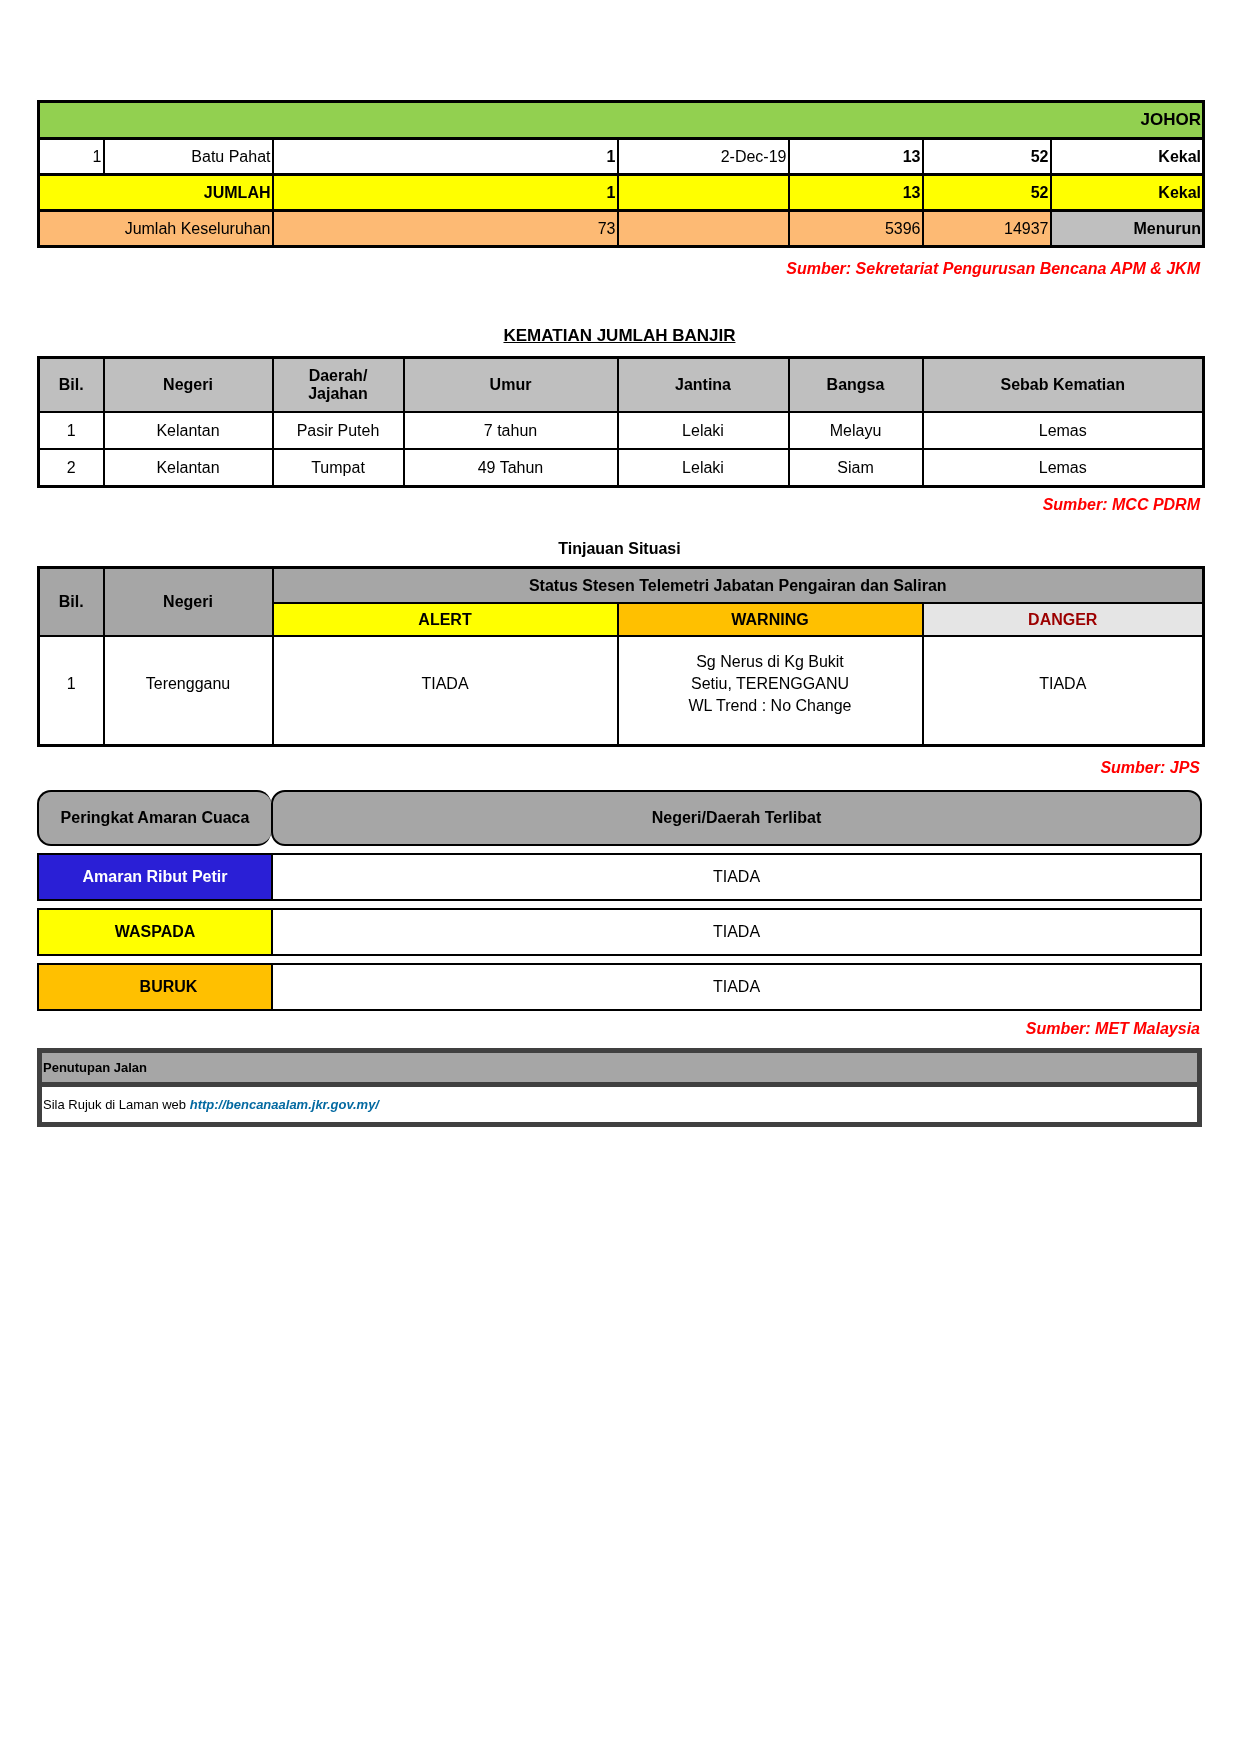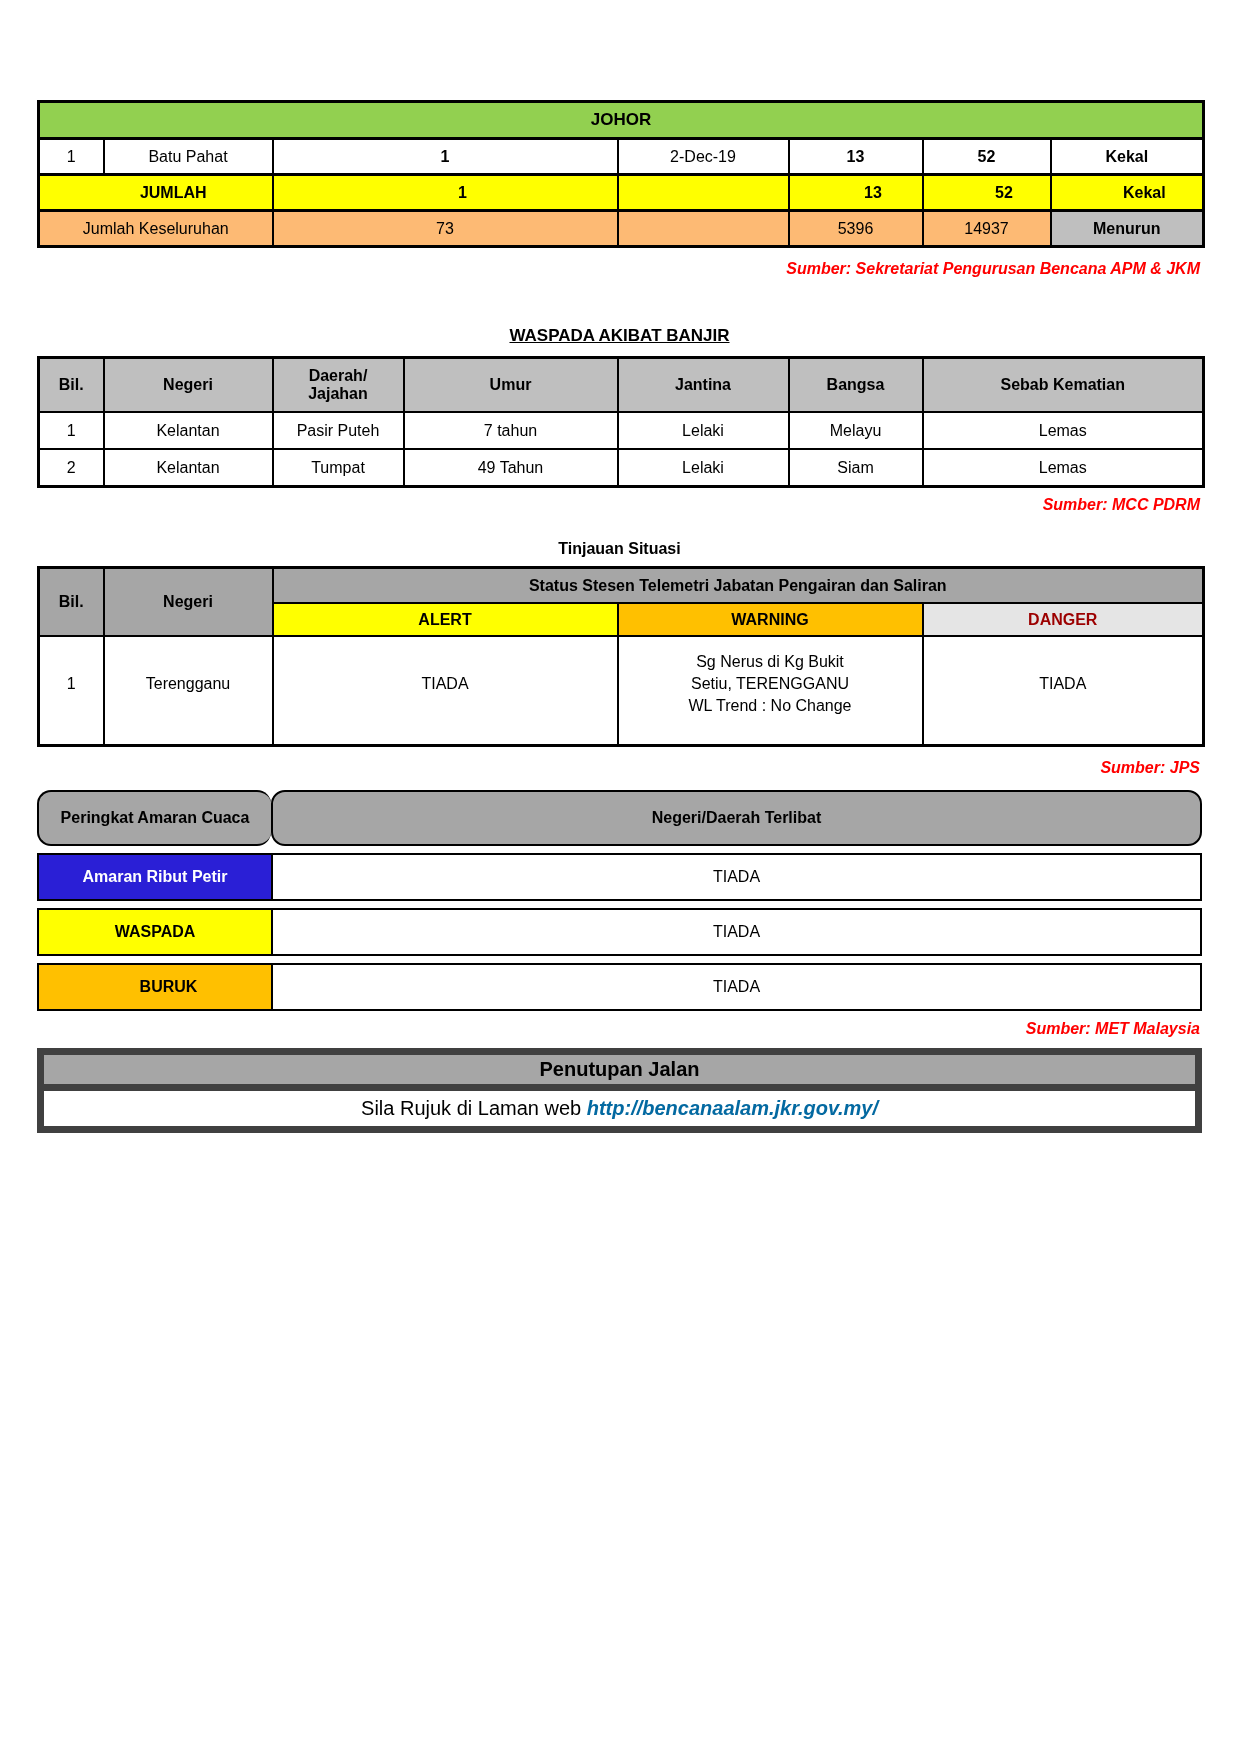--- a/index.html
+++ b/index.html
@@ -6,21 +6,21 @@
   body{width:1239px;height:1754px;font-family:"Liberation Sans","DejaVu Sans",sans-serif;color:#000;}
   .page{position:relative;width:1239px;height:1754px;overflow:hidden;}
   .content{position:absolute;left:37px;top:100px;width:1165px;}
 
   table{border-collapse:collapse;width:100%;table-layout:fixed;}
   td,th{overflow:hidden;}
 
   
   .t1{border:3px solid #000;}
   .t1 td{border:2px solid #000;border-top-width:3px;border-bottom-width:3px;
-         text-align:center;vertical-align:middle;font-size:16px;height:31px;}
+         text-align:right;vertical-align:middle;font-size:16px;height:31px;}
   .t1 .green-hdr{background:#92D050;font-weight:bold;font-size:17px;height:32px;}
   .t1 .bold{font-weight:bold;}
   .t1 .yellow{background:#FFFF00;font-weight:bold;padding-left:36px;}
   .t1 .tan{background:#fdba74;font-weight:normal;margin-left:32px;}
   .t1 .gray-cell{background:#BFBFBF;font-weight:bold;}
 
   
   .source{color:#FF0000;font-weight:bold;font-style:italic;font-size:16px;
           text-align:right;margin:12px 2px 0 0;}
 
@@ -56,21 +56,21 @@
   .t4 td.lbl{border-right:none;font-weight:bold;}
   .t4 .hdr td{background:#A6A6A6;font-weight:bold;height:50px;border-radius:14px;}
   .t4 .wrow td{height:42px;}
   .t4 .bg-blue{background:#2A1FD6;color:#FFFFFF;}
   .t4 .bg-yellow{background:#FFFF00;}
   .t4 .bg-orange{background:#FFC000;padding-left:28px;}
   .t4 .bg-red{background:#FF0000;}
 
   
   .t5{border:2px solid #000;margin-top:10px;}
-  .t5 td{border:7px solid #404040;text-align:center;vertical-align:middle;font-size:20px;}
+  .t5 td{border:5px solid #404040;text-align:left;vertical-align:middle;font-size:13px;}
   .t5 .hdr{background:#A6A6A6;font-weight:bold;height:27px;}
   .t5 .row td{height:33px;}
   .t5 .url{color:#0369a1;font-weight:bold;font-style:italic;}
 </style>
 </head>
 <body>
 
 <div class="page">
   <div class="content">
 
@@ -112,21 +112,21 @@
         <td class="tan">5396</td>
         <td class="tan">14937</td>
         <td class="gray-cell">Menurun</td>
       </tr>
     </tbody>
       </table>
 
     <div class="source">Sumber: Sekretariat Pengurusan Bencana APM &amp; JKM</div>
 
 
-    <div class="sec-title u">WASPADA AKIBAT BANJIR</div>
+    <div class="sec-title u">KEMATIAN JUMLAH BANJIR</div>
 
     <table class="t2">
       <colgroup>
         <col style="width:65px">
           <col style="width:169px">
           <col style="width:131px">
           <col style="width:214px">
         <col style="width:171px">
           <col style="width:134px">
           <col style="width:281px">

